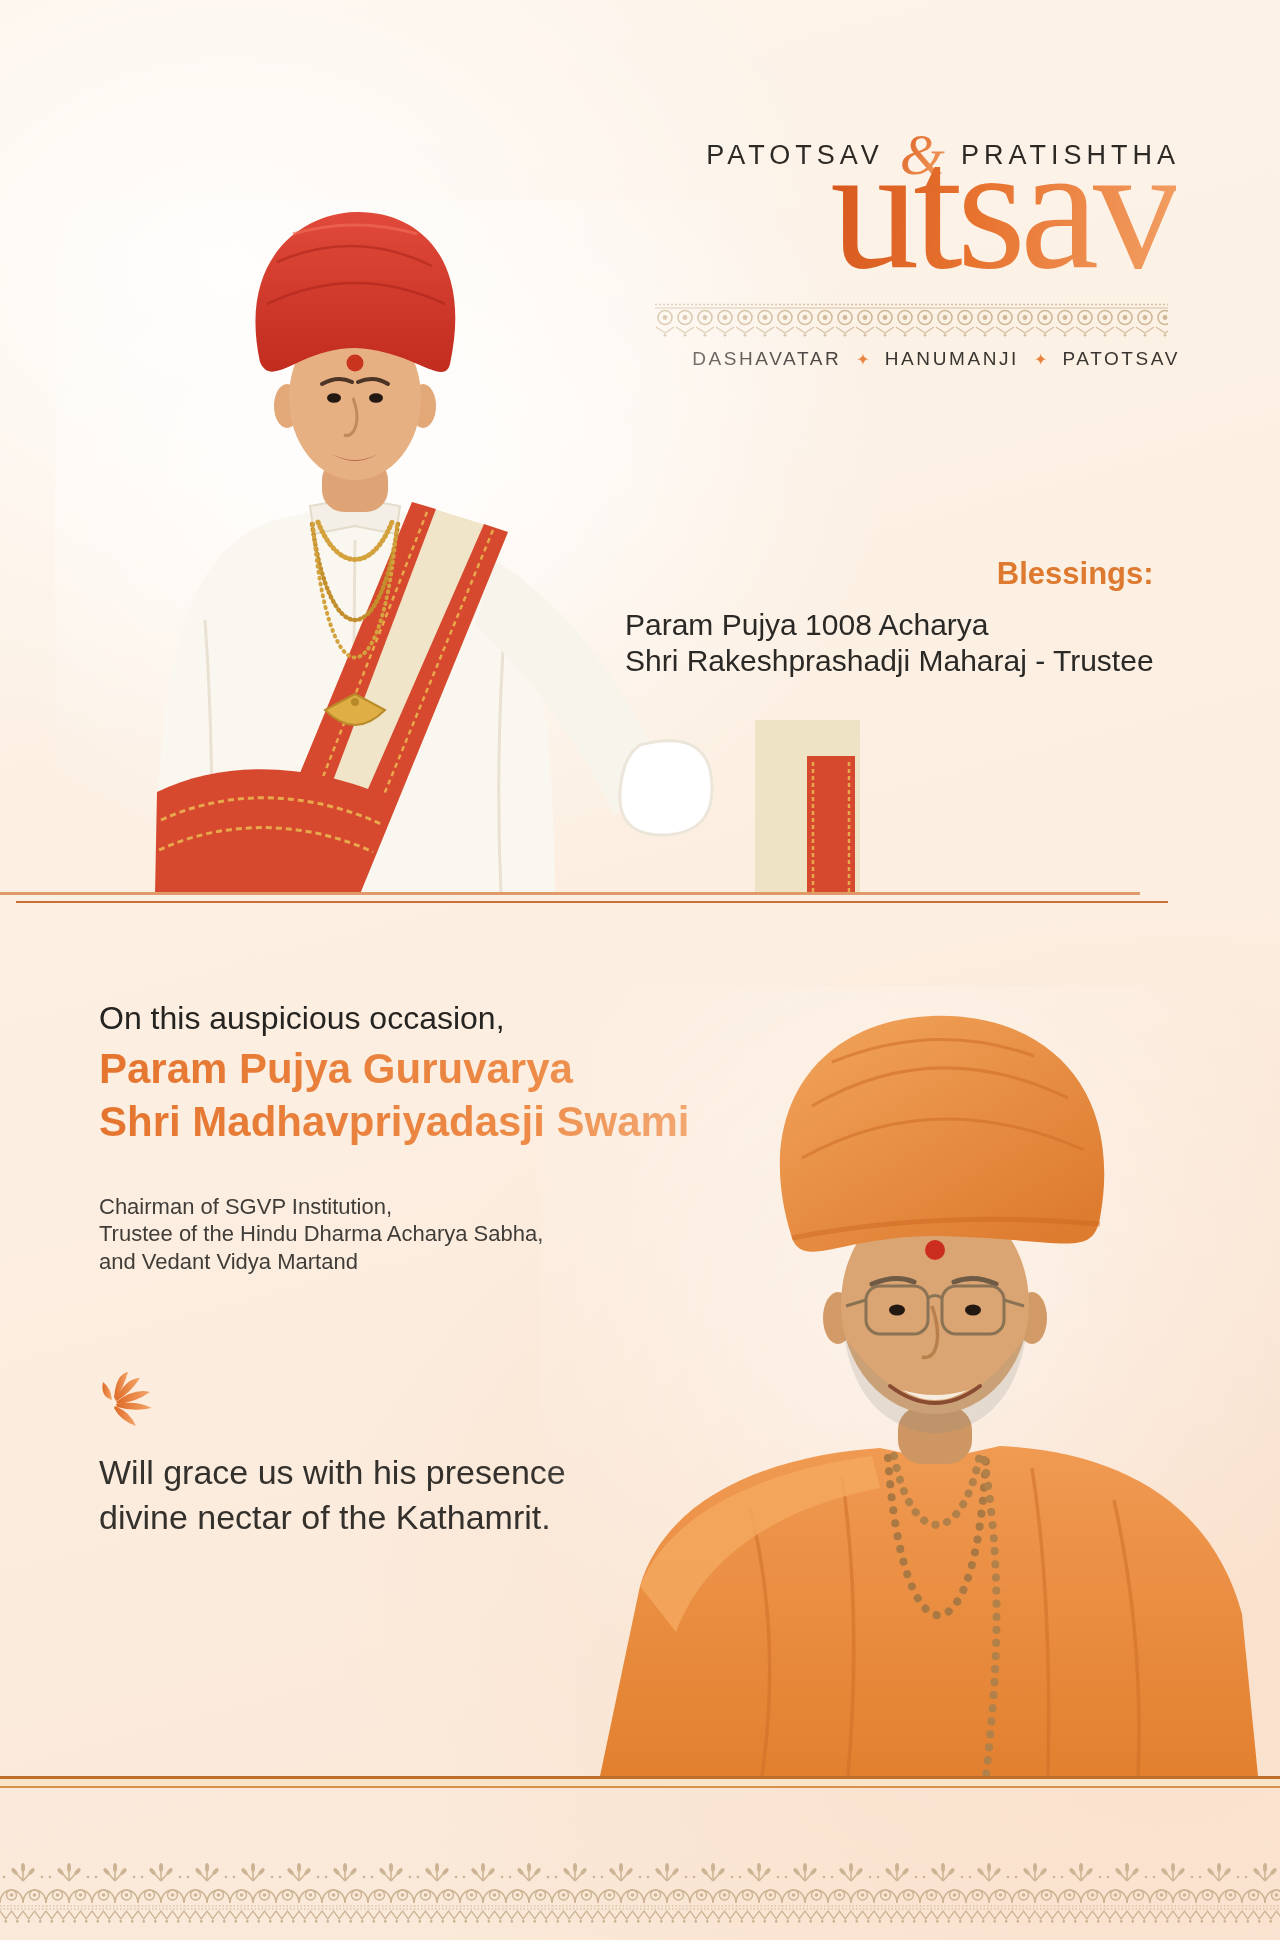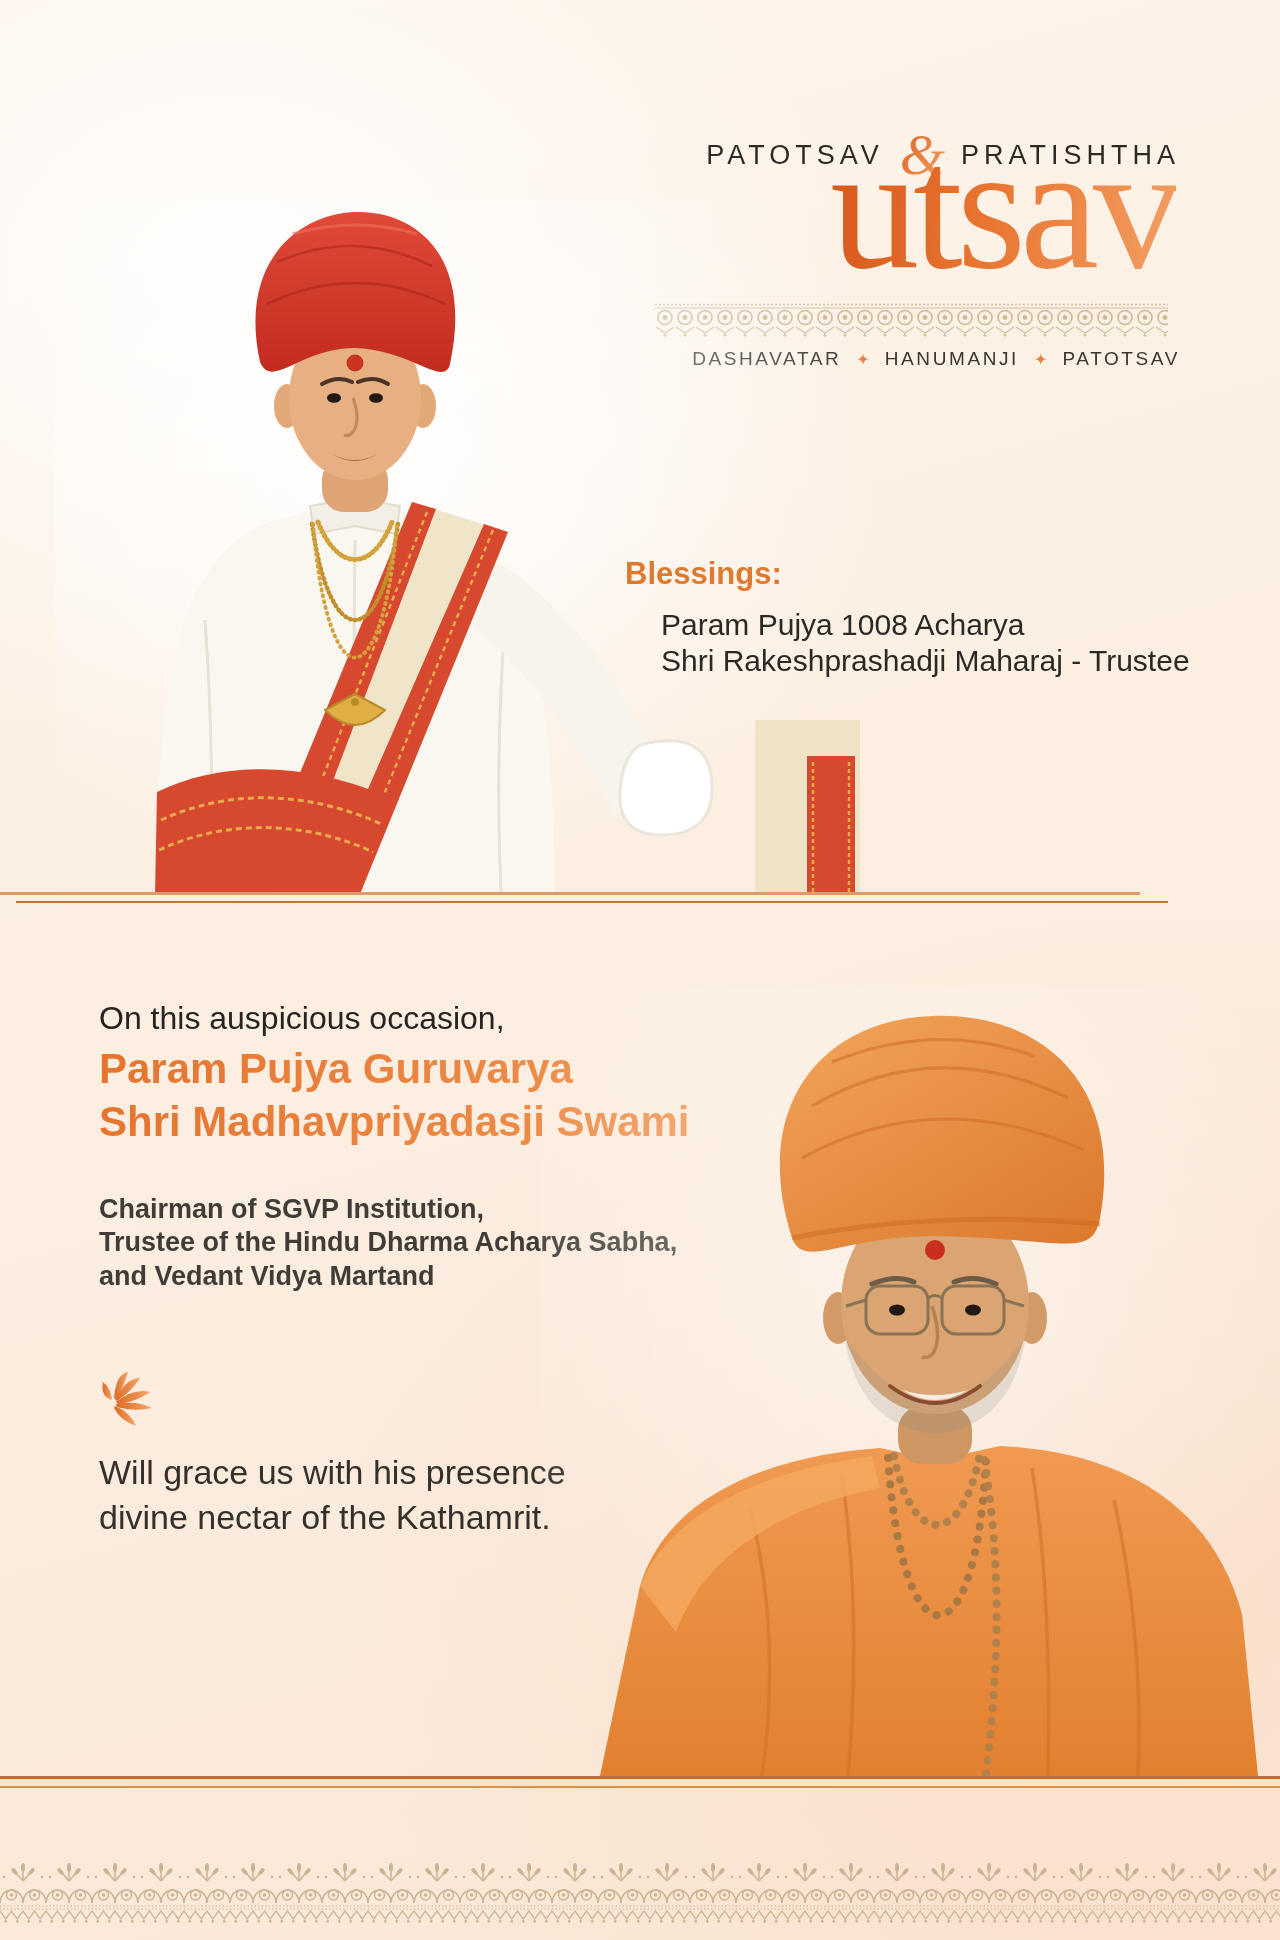--- a/index.html
+++ b/index.html
@@ -25,33 +25,33 @@
     font-family:"Liberation Serif",serif;font-size:178px;line-height:1;letter-spacing:-6px;font-weight:400;
     background:linear-gradient(100deg,#D85A1F 5%,#E87430 45%,#F2A065 100%);
     -webkit-background-clip:text;background-clip:text;color:#E2722F;-webkit-text-fill-color:transparent;}
   .lace-top{top:303px;left:655px;width:513px;height:34px;}
   .tagline{top:348px;right:100px;display:flex;align-items:center;gap:15px;
     font-size:19px;letter-spacing:2.6px;color:#393530;font-weight:500;}
   .tagline .sep{color:#E8823C;font-size:16px;letter-spacing:0;}
 
   
   .blessings{top:556px;left:625px;}
-  .blessings .label{font-size:31px;font-weight:700;color:#DD7A2F;margin:0 0 15px 0;}
-  .blessings .line{font-size:30px;font-weight:500;color:#2B2926;line-height:1.2;margin-left:36px;}
+  .blessings .label{font-size:31px;font-weight:700;color:#DD7A2F;margin:0 0 15px 0;text-align:right;}
+  .blessings .line{font-size:30px;font-weight:500;color:#2B2926;line-height:1.2;}
 
   
   .rule1a{top:892px;left:0;width:1140px;height:3px;background:#E09A6A;}
   .rule1b{top:901px;left:16px;width:1152px;height:2px;background:#CC7136;}
 
   
   .intro{top:1000px;left:99px;font-size:32px;font-weight:500;color:#262421;}
   .guruname{top:1043px;left:99px;font-size:42px;font-weight:700;line-height:1.26;
     background:linear-gradient(100deg,#E4742E,#F09350);
     -webkit-background-clip:text;background-clip:text;color:#E8803A;-webkit-text-fill-color:transparent;}
-  .designations{top:1193px;left:99px;font-size:27px;font-weight:700;color:#403D39;line-height:1.24;}
+  .designations{top:1193px;left:99px;font-size:22px;font-weight:400;color:#403D39;line-height:1.24;}
   .lotus{top:1370px;left:98px;}
   .message{top:1450px;left:99px;font-size:34px;font-weight:400;color:#34312D;line-height:1.32;}
 
   
   .acharya{top:200px;left:55px;width:855px;height:694px;}
   .swami{top:986px;left:540px;width:740px;height:790px;}
 
   
   .goldband{top:1776px;left:0;width:1280px;height:7px;background:#F7E4C9;
     border-top:3px solid #C06E2B;border-bottom:2px solid #D8914A;}

